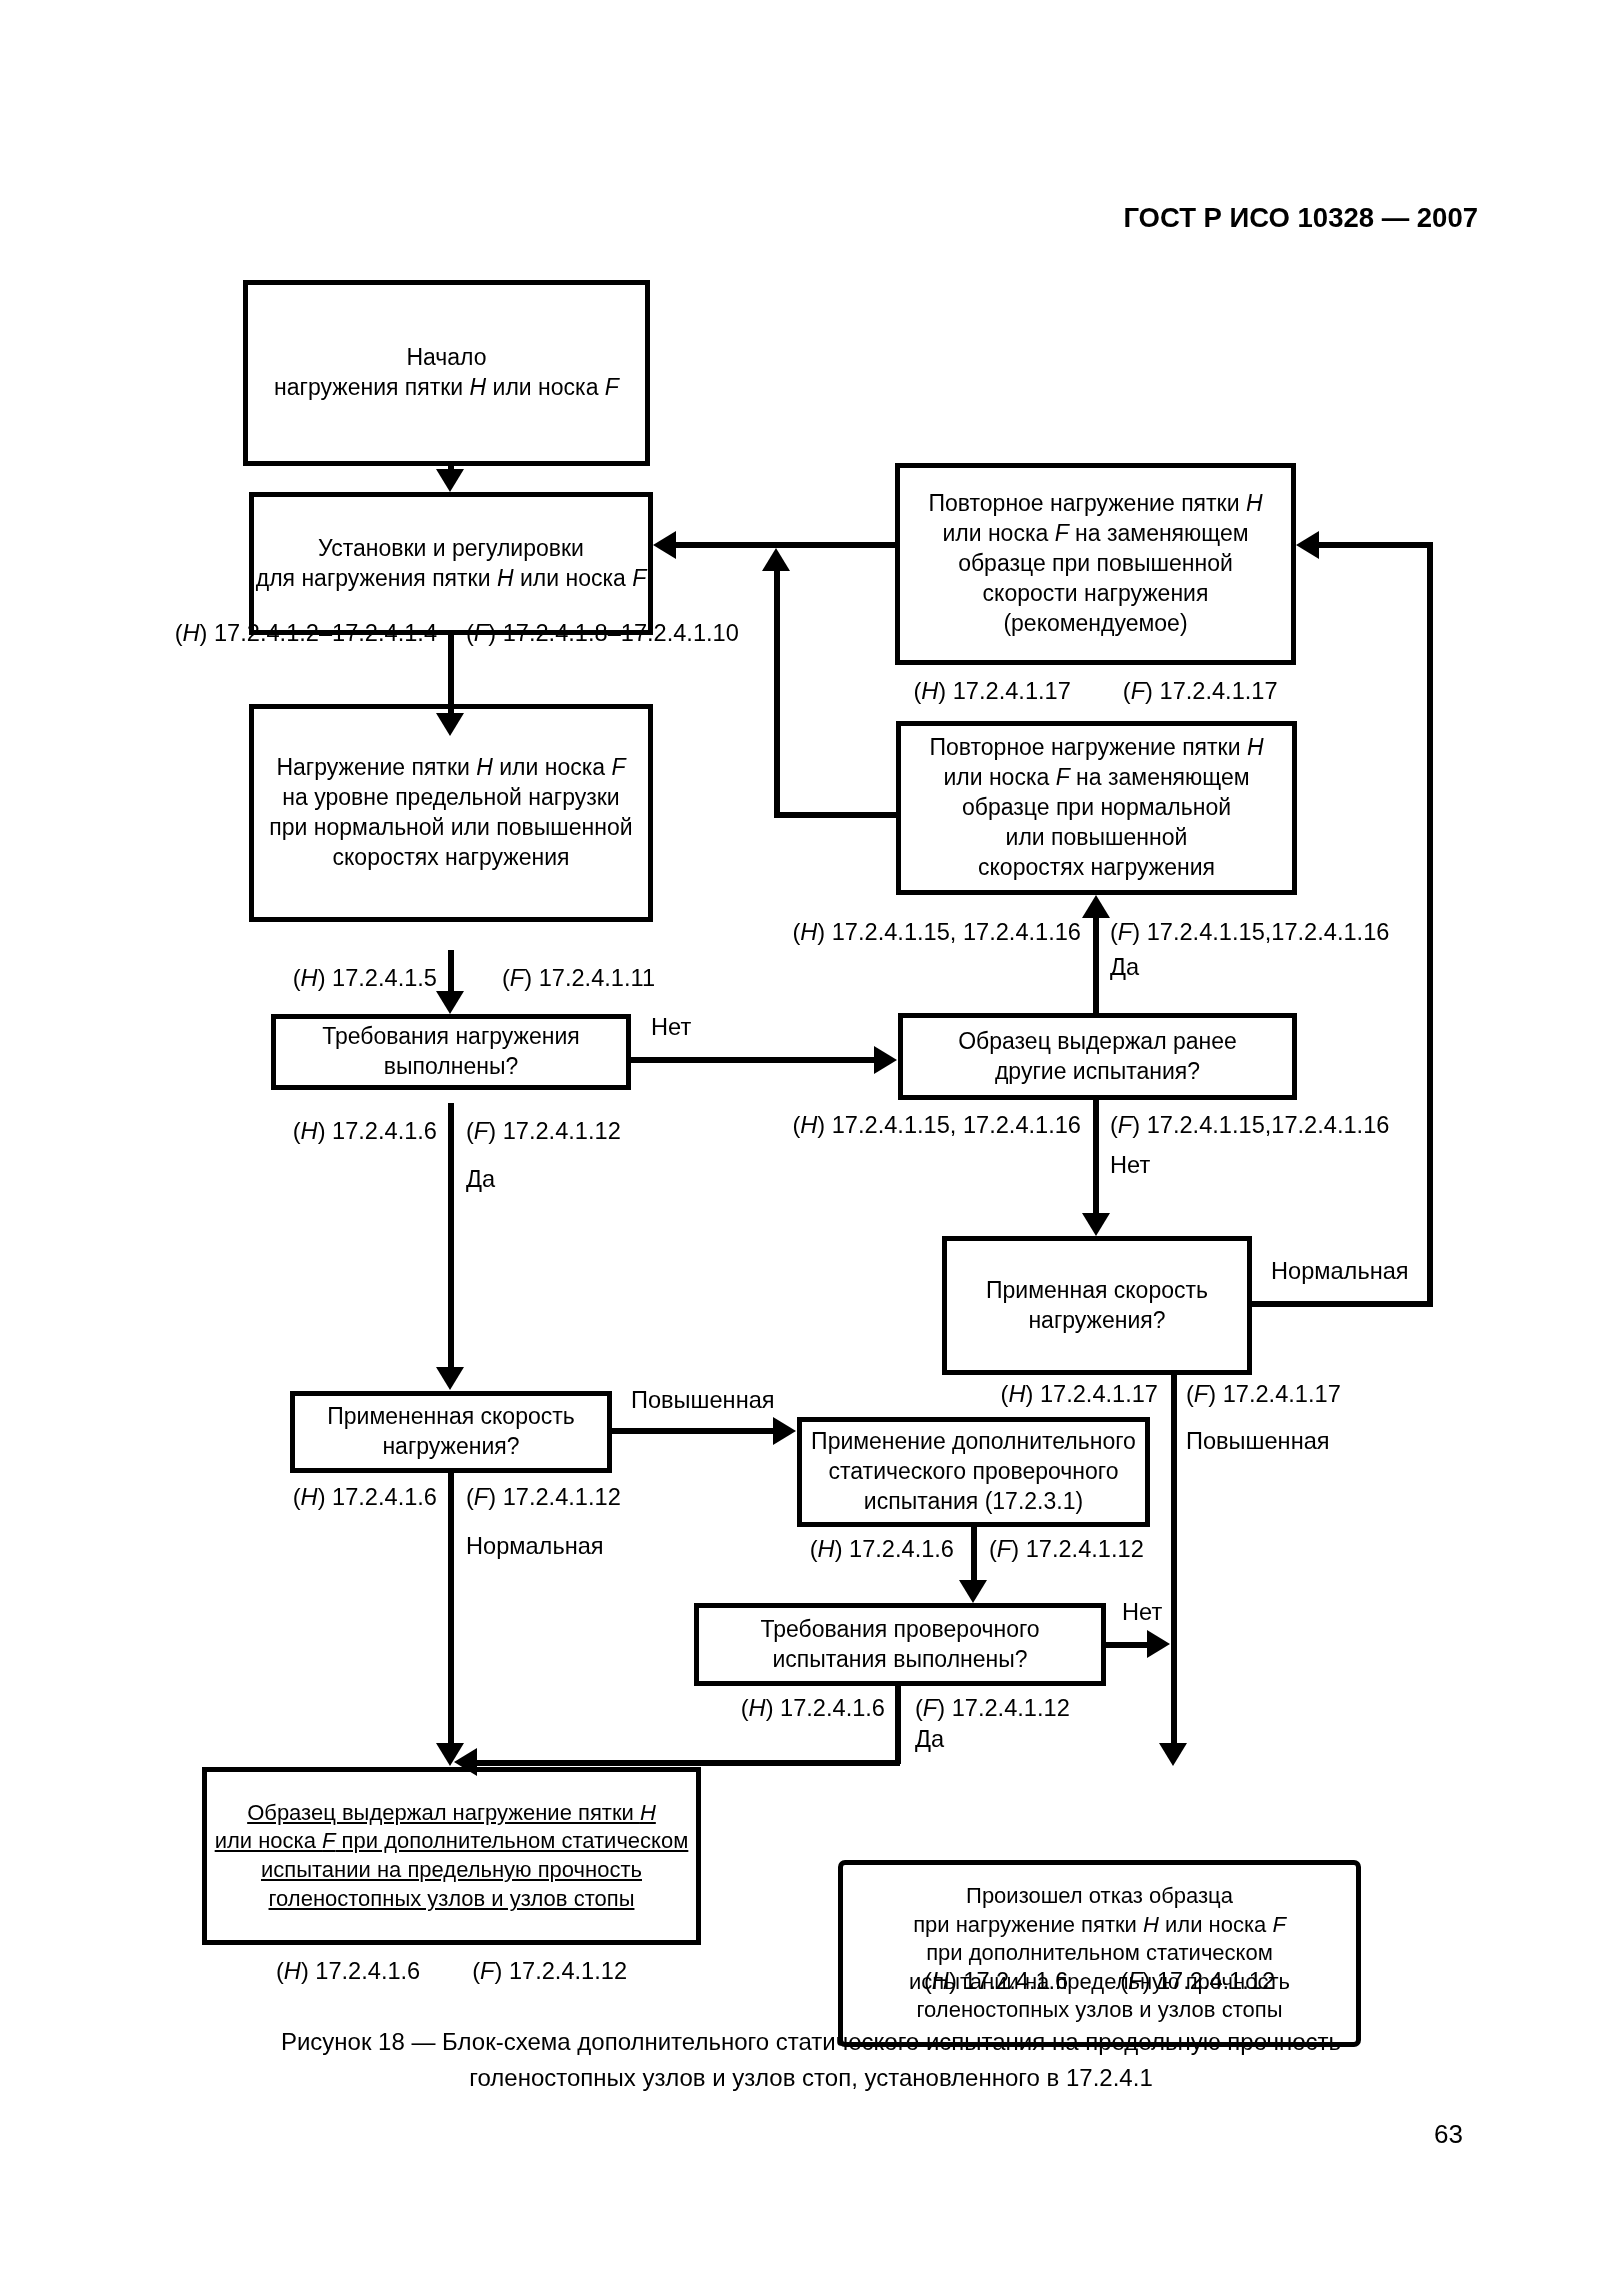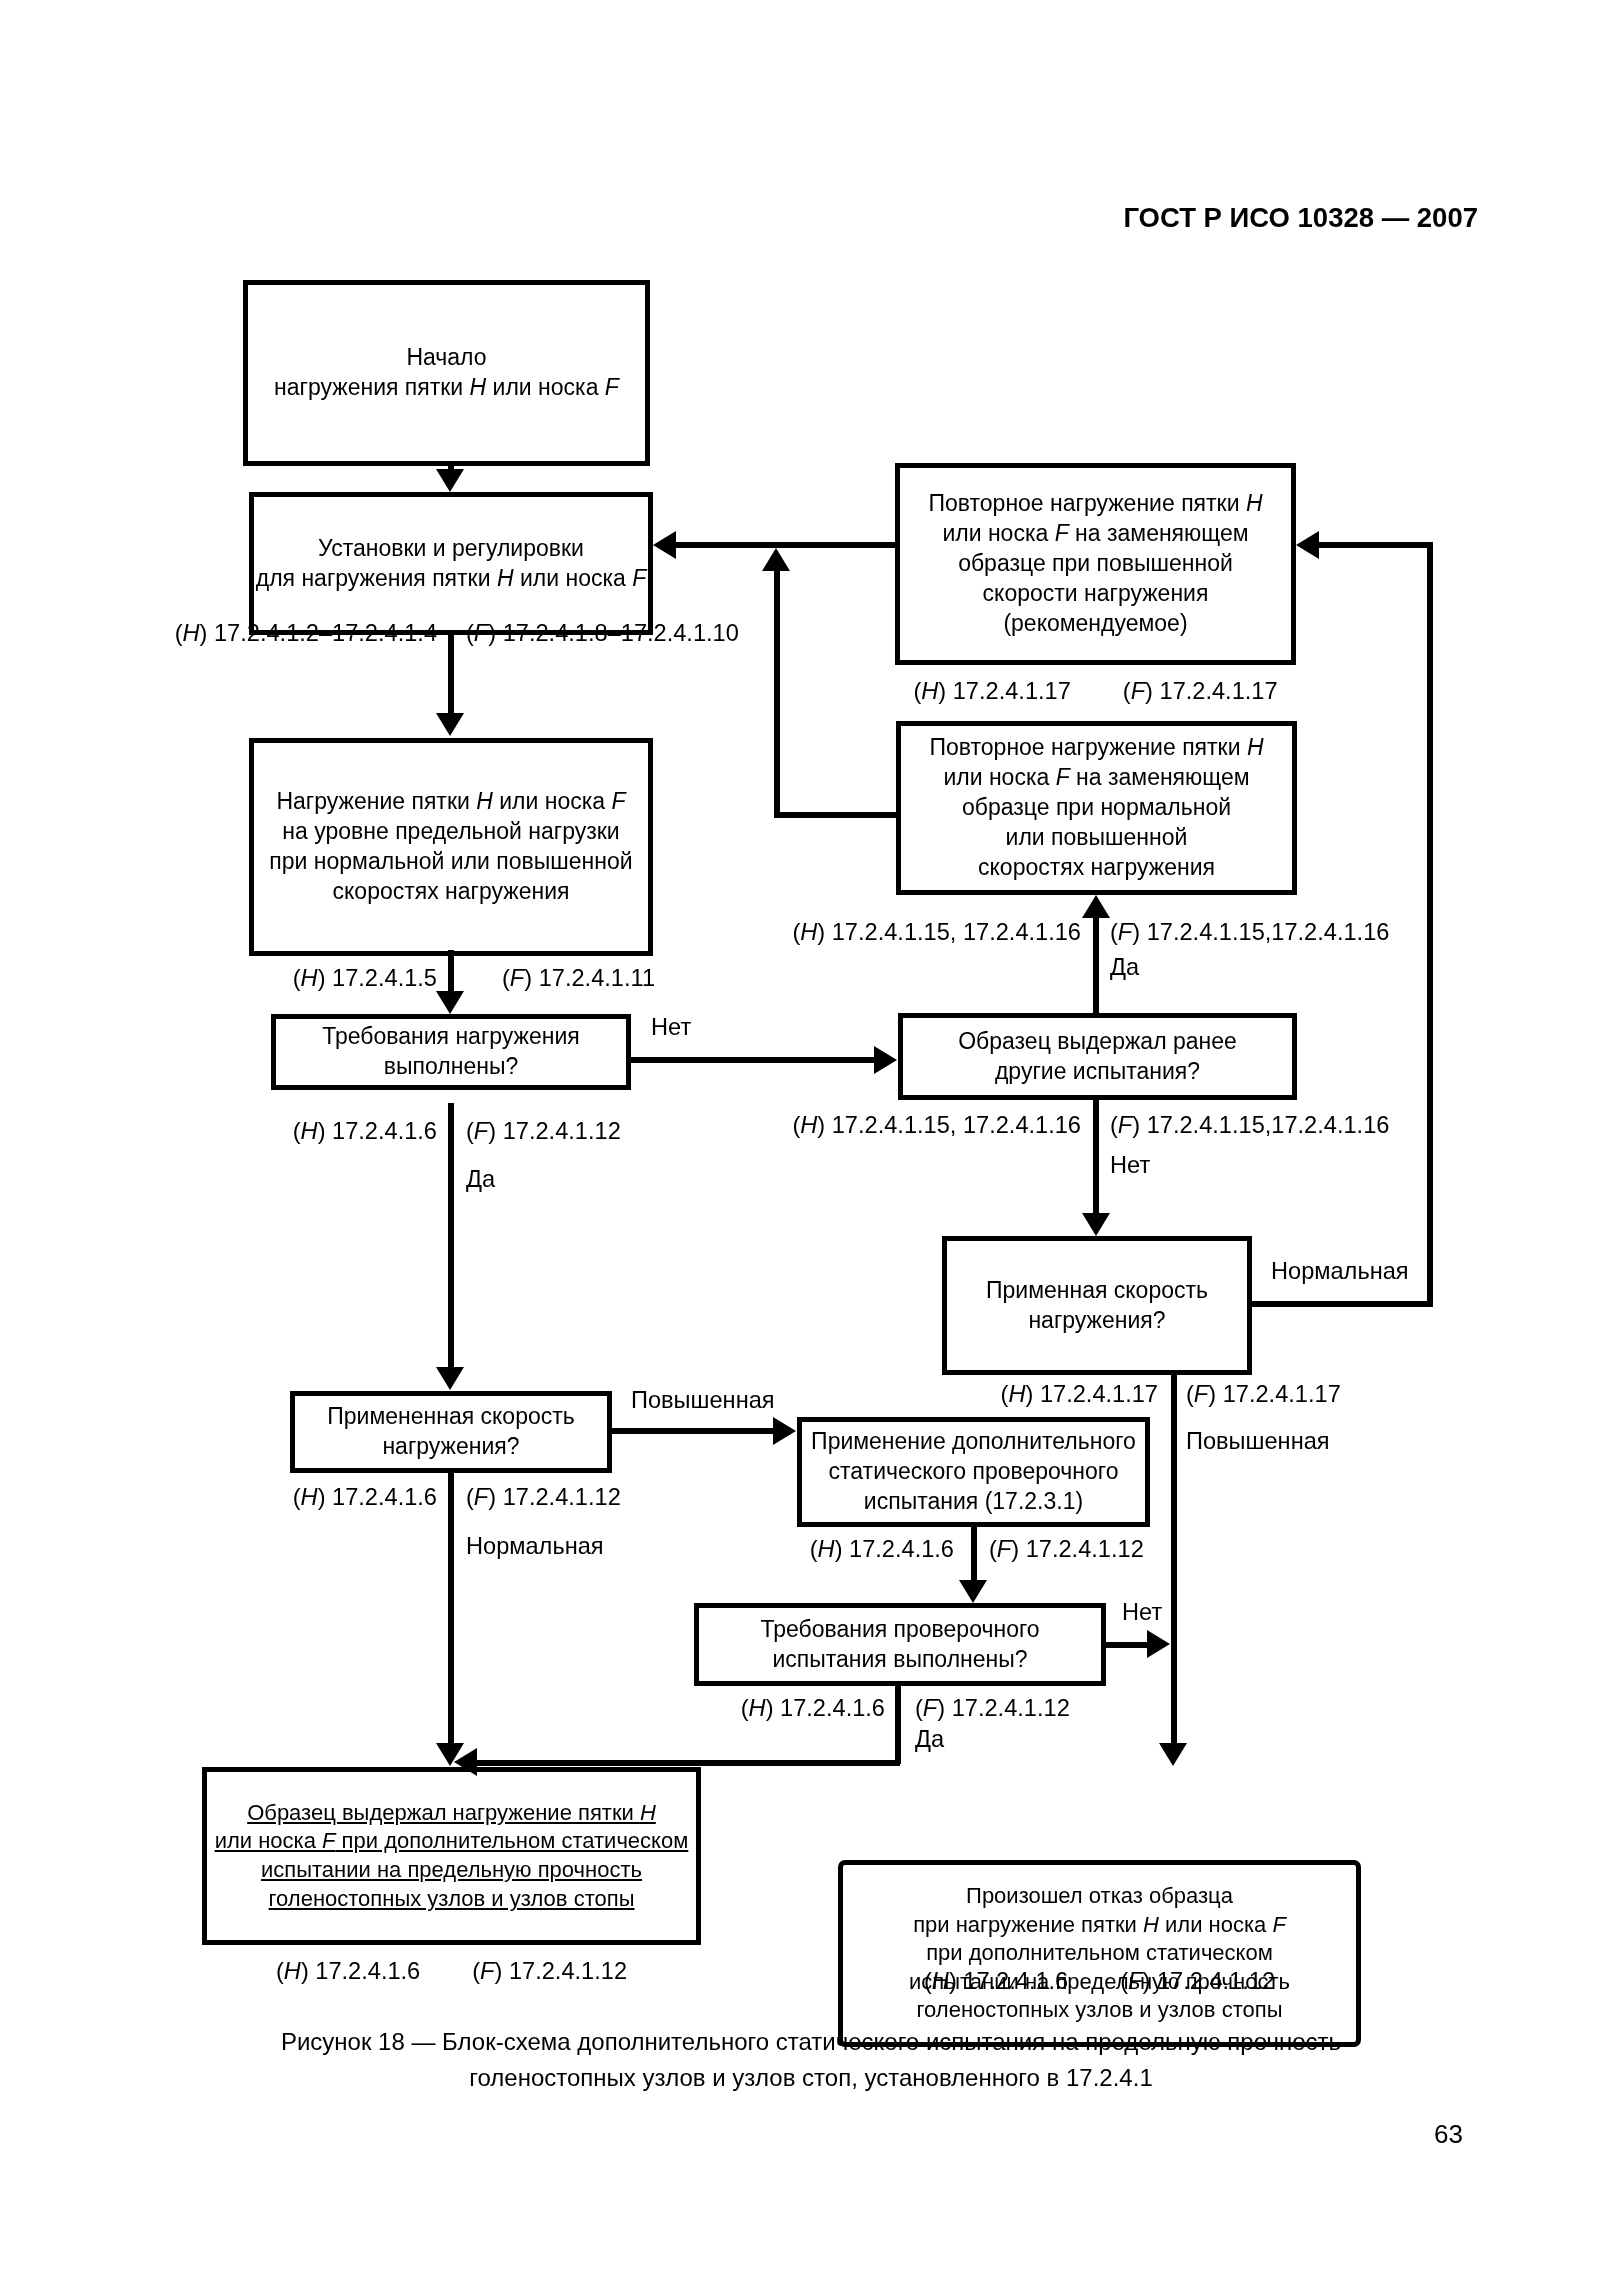--- a/index.html
+++ b/index.html
@@ -34,21 +34,21 @@
   <div class="hdr">ГОСТ Р ИСО 10328 — 2007</div>
 
   <div class="box" style="left:243px;top:280px;width:407px;height:186px;">
     <div>Начало
 нагружения пятки <i>H</i> или носка <i>F</i></div>
   </div>
   <div class="box" style="left:249px;top:492px;width:404px;height:143px;">
     <div>Установки и регулировки
 для нагружения пятки <i>H</i> или носка <i>F</i></div>
   </div>
-  <div class="box" style="left:249px;top:738px;width:404px;height:218px;">
+  <div class="box" style="left:249px;top:704px;width:404px;height:218px;">
     <div>Нагружение пятки <i>H</i> или носка <i>F</i>
 на уровне предельной нагрузки
 при нормальной или повышенной
 скоростях нагружения</div>
   </div>
   <div class="box" style="left:271px;top:1014px;width:360px;height:76px;">
     <div>Требования нагружения
 выполнены?</div>
   </div>
   <div class="box" style="left:290px;top:1391px;width:322px;height:82px;">

